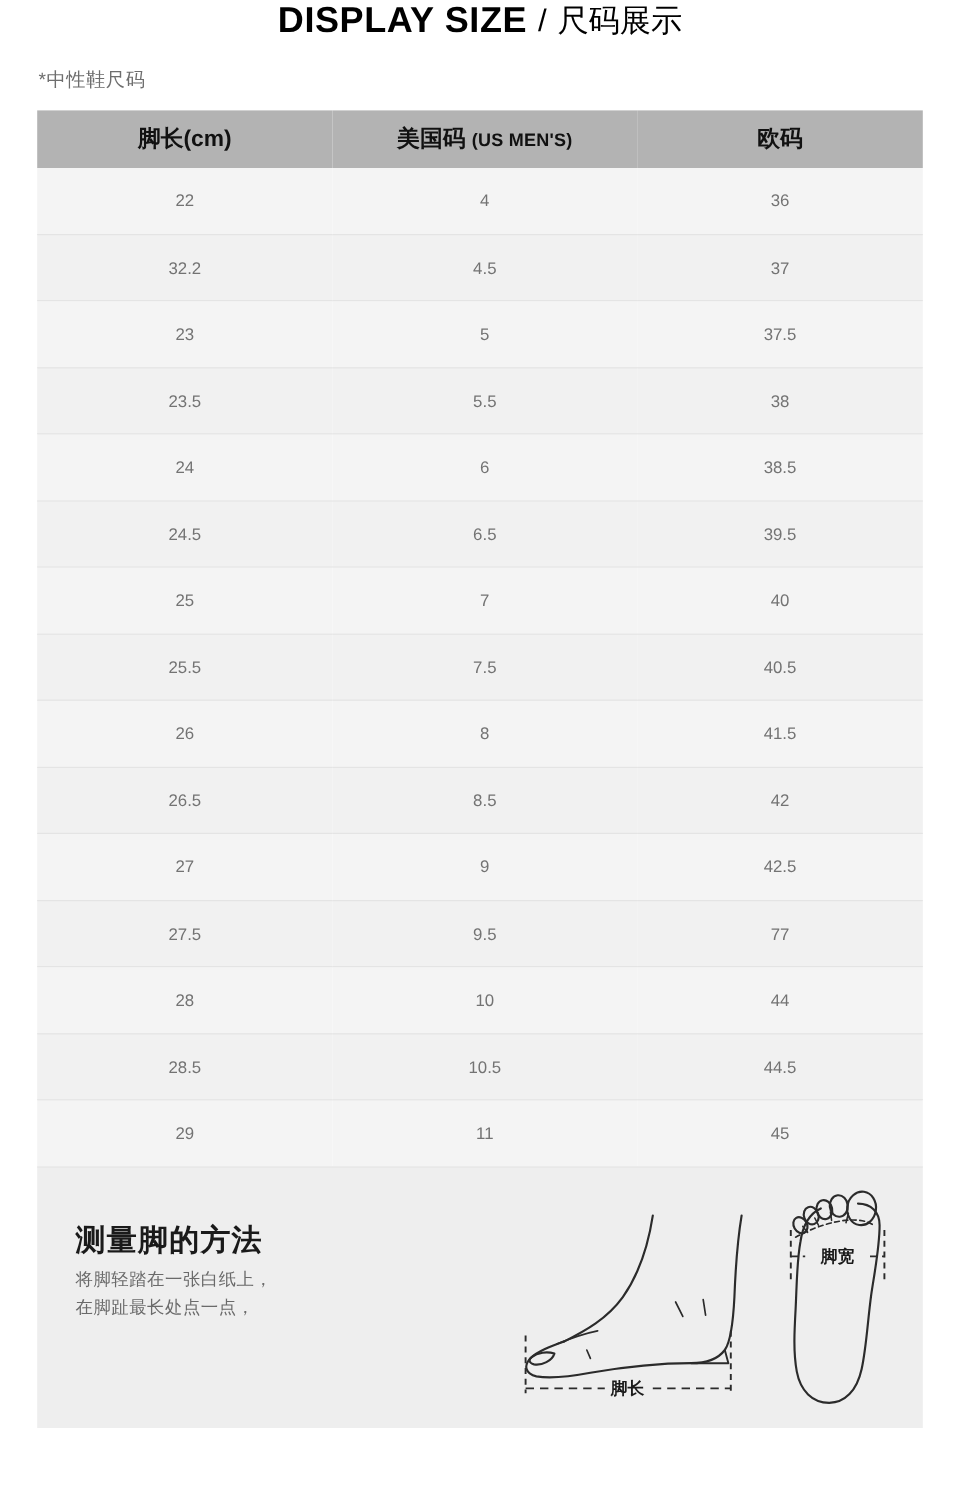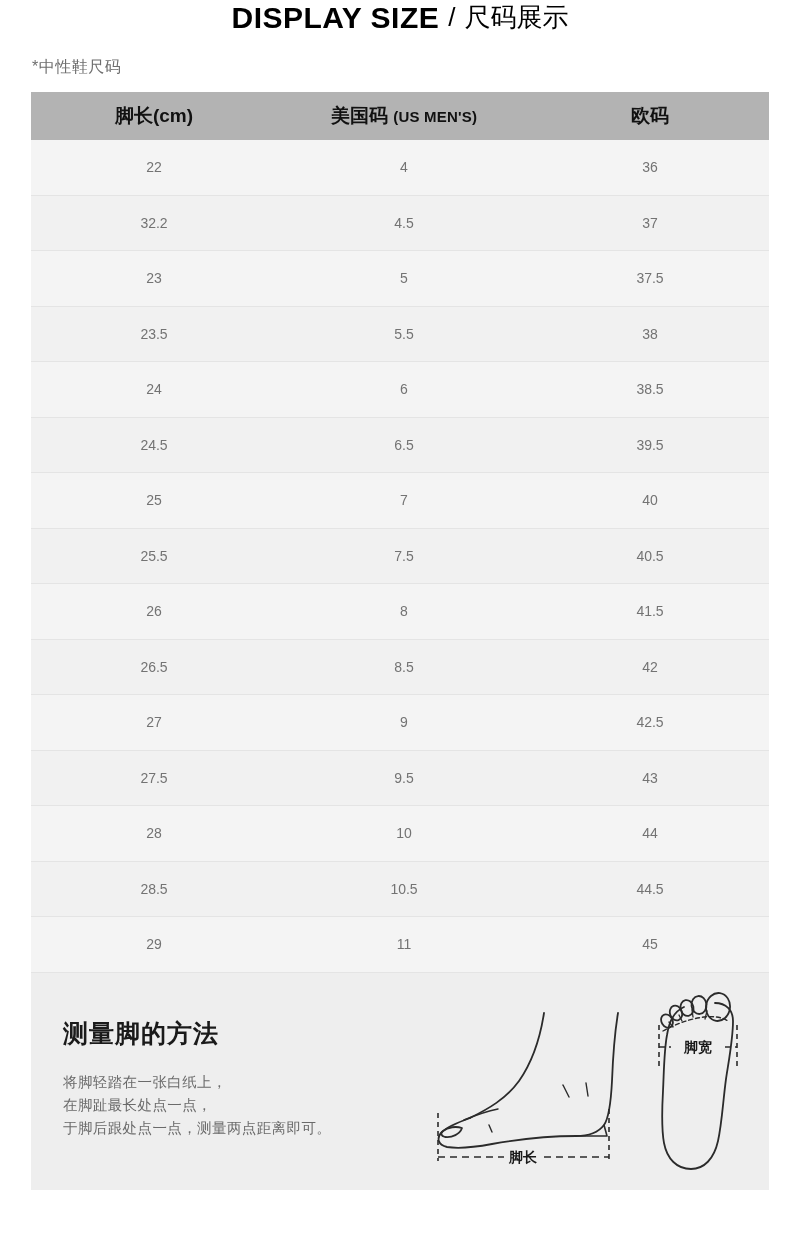--- a/index.html
+++ b/index.html
@@ -105,21 +105,21 @@
   .measure-text {
     position: absolute;
     left: 32px;
     top: 44px;
   }
   .measure-heading {
     font-size: 25px;
     font-weight: 700;
     color: #1a1a1a;
     letter-spacing: 1px;
-    margin-bottom: 21px;
+    margin-bottom: 6px;
   }
   .measure-lines {
     font-size: 14.5px;
     color: #6a6a6a;
     line-height: 1.62;
     letter-spacing: 0.4px;
   }
   .measure-art {
     position: absolute;
     left: 395px;
@@ -215,21 +215,21 @@
         <td>42</td>
       </tr>
       <tr>
         <td>27</td>
         <td>9</td>
         <td>42.5</td>
       </tr>
       <tr>
         <td>27.5</td>
         <td>9.5</td>
-        <td>43</td>
+        <td>77</td>
       </tr>
       <tr>
         <td>28</td>
         <td>10</td>
         <td>44</td>
       </tr>
       <tr>
         <td>28.5</td>
         <td>10.5</td>
         <td>44.5</td>
@@ -242,21 +242,20 @@
     </tbody>
 </table>
 
 <div class="measure-panel">
 
   <div class="measure-text">
     <div class="measure-heading">测量脚的方法</div>
     <div class="measure-lines">
       <div>将脚轻踏在一张白纸上，</div>
       <div>在脚趾最长处点一点，</div>
-      <div>于脚后跟处点一点，测量两点距离即可。</div>
     </div>
   </div>
 
   <div class="measure-art">
     <svg width="340" height="205" viewBox="0 0 340 205">
 
       <g fill="none" stroke="#2b2b2b" stroke-width="1.8" stroke-linecap="round" stroke-linejoin="round">
 
         <path d="M118 32 C114 58, 107 80, 93 100 C80 118, 62 128, 44 137"></path>
 

